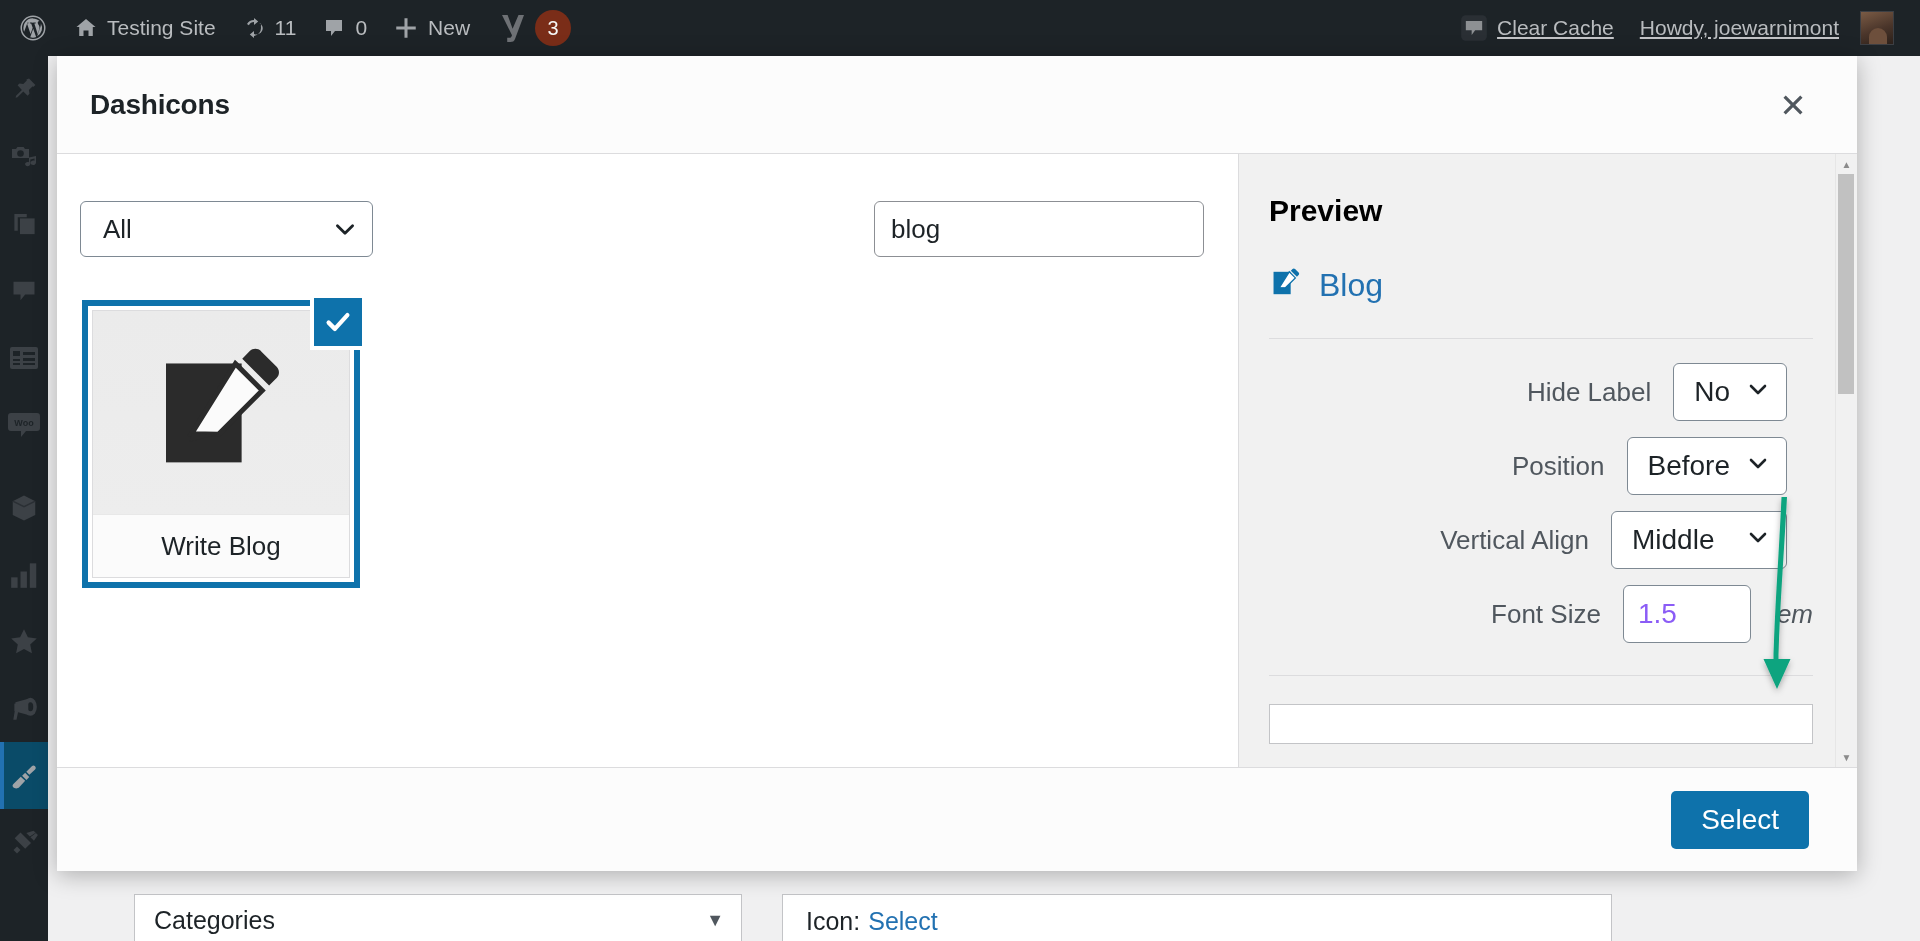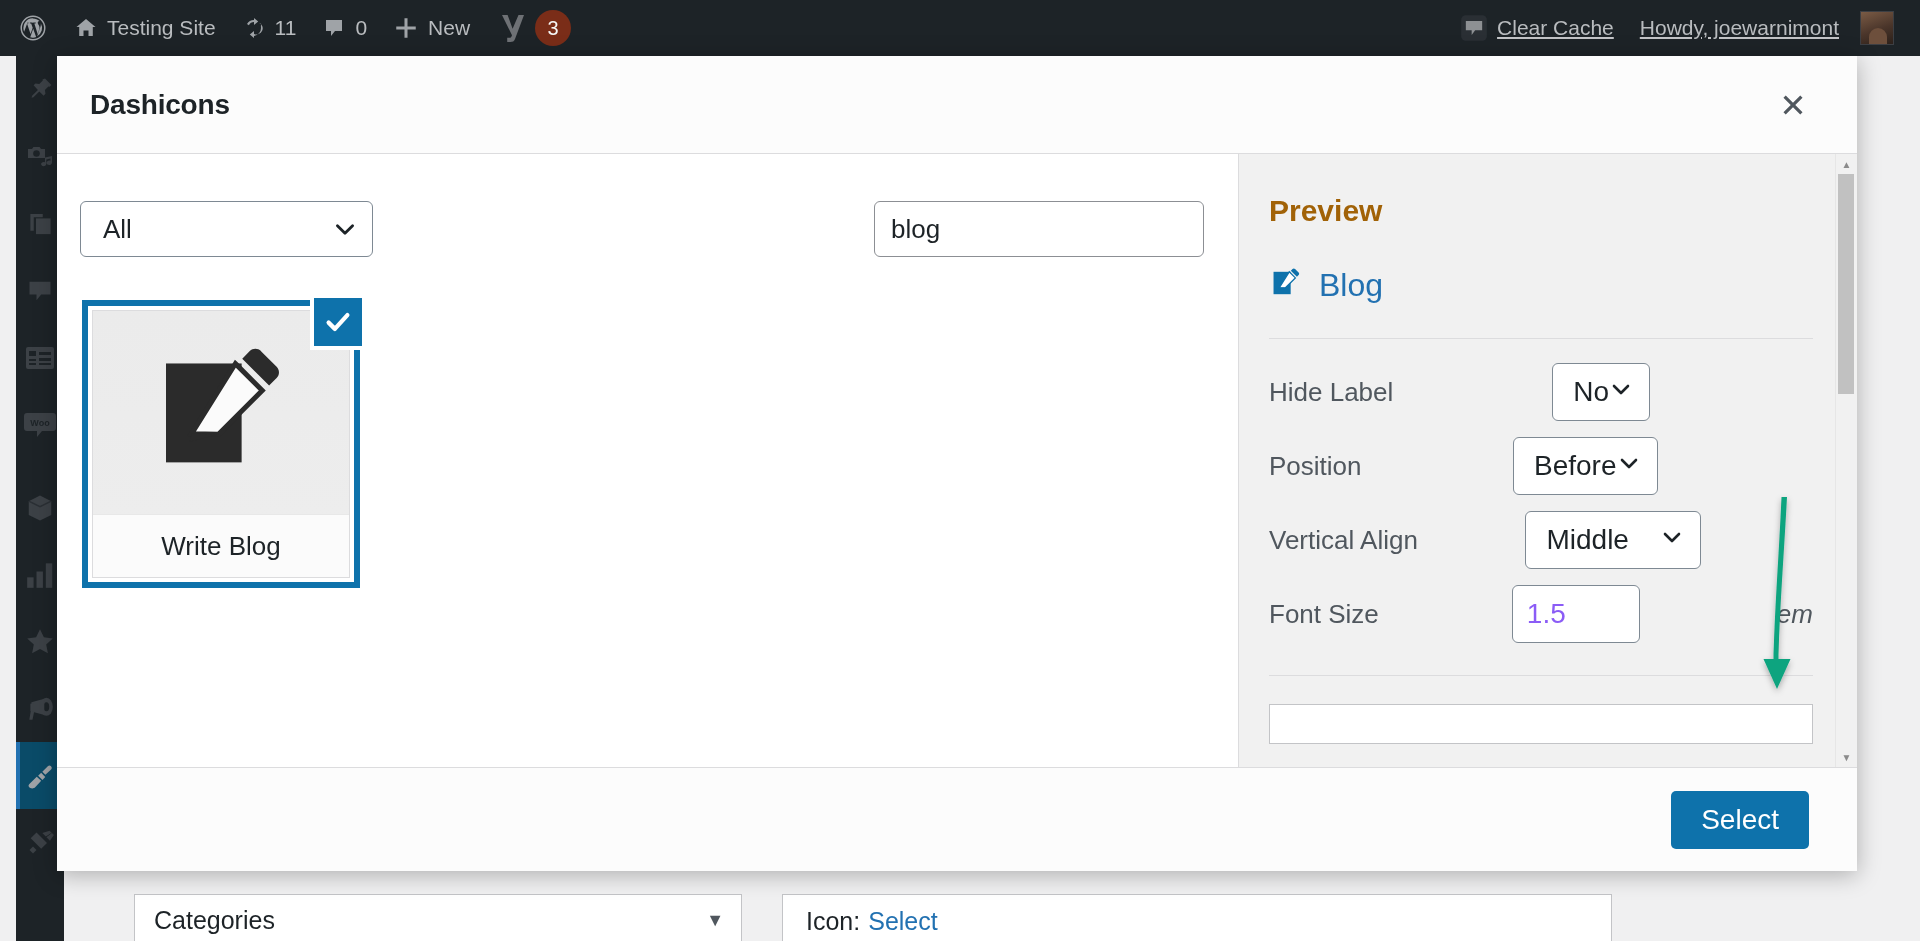--- a/index.html
+++ b/index.html
@@ -38,21 +38,21 @@
     border: 1px solid #3c3f44;
     position: relative; overflow: hidden;
   }
   .ab-avatar::after{
     content:""; position:absolute; left:8px; top:16px; width:18px; height:18px;
     border-radius:50% 50% 0 0; background:#6d4f3c;
   }
 
   
   #adminmenu {
-    position: absolute; top: 56px; left: 16px; width: 48px; bottom: 0;
+    position: absolute; top: 56px; left: 0; width: 48px; bottom: 0;
     background: #1d2327; z-index: 30;
   }
   .menu-item {
     height: 67px; display: flex; align-items: center; justify-content: center;
     position: relative;
   }
   .menu-item.current { background: #0a4b68; }
   .menu-item.current::before{
     content:""; position:absolute; left:0; top:0; bottom:0; width:4px; background:#2271b1;
   }
@@ -154,39 +154,39 @@
     background:#0e72ab; border: 4px solid #fff;
     display:flex; align-items:center; justify-content:center;
   }
 
   
   #preview-pane {
     flex: 1 1 auto; background:#f1f1f1; position: relative;
     padding: 40px 0 0 0; overflow: hidden;
   }
   #preview-scroll { padding: 0 44px 0 30px; }
-  #preview-title { font-size: 30px; font-weight: 700; color:#a16207; }
+  #preview-title { font-size: 30px; font-weight: 700; color:#000000; }
   #preview-sample {
     display:flex; align-items:center; gap: 16px; margin-top: 38px;
   }
   #preview-sample .lbl { font-size: 32px; color:#2271b1; }
   .hr { height:1px; background:#dcdcde; margin: 34px 0 0 0; }
 
   #opts { margin-top: 24px; }
   .opt-row {
-    display:flex; align-items:center; justify-content:space-between;
+    display:flex; align-items:center; justify-content:flex-end;
     gap: 22px; margin-bottom: 16px;
   }
   .opt-row .opt-label {
     font-size: 26px; color:#50575e; text-align:right;
   }
   .opt-row .opt-unit { font-size: 26px; color:#50575e; font-style: italic; margin-left: 4px; }
   .opt-select {
     height: 58px; border: 1px solid #7e8993; border-radius: 6px; background:#fff;
-    display:flex; align-items:center; gap: 0; padding: 0 16px 0 20px;
+    display:flex; align-items:center; gap: 16px; padding: 0 16px 0 20px;
     font-size: 28px; color:#1d2327; cursor:pointer;
   }
   .opt-input {
     width: 128px; height: 58px; border: 1px solid #7e8993; border-radius: 6px;
     background:#fff; font-size: 28px; color:#8b5cf6; padding: 0 14px;
     font-family: "Liberation Sans", sans-serif; outline:none;
   }
   #opts-hr { height:1px; background:#dcdcde; margin: 32px 0 0 0; }
   #tail-field {
     margin-top: 28px; height: 40px; background:#fff; border:1px solid #c3c4c7;

